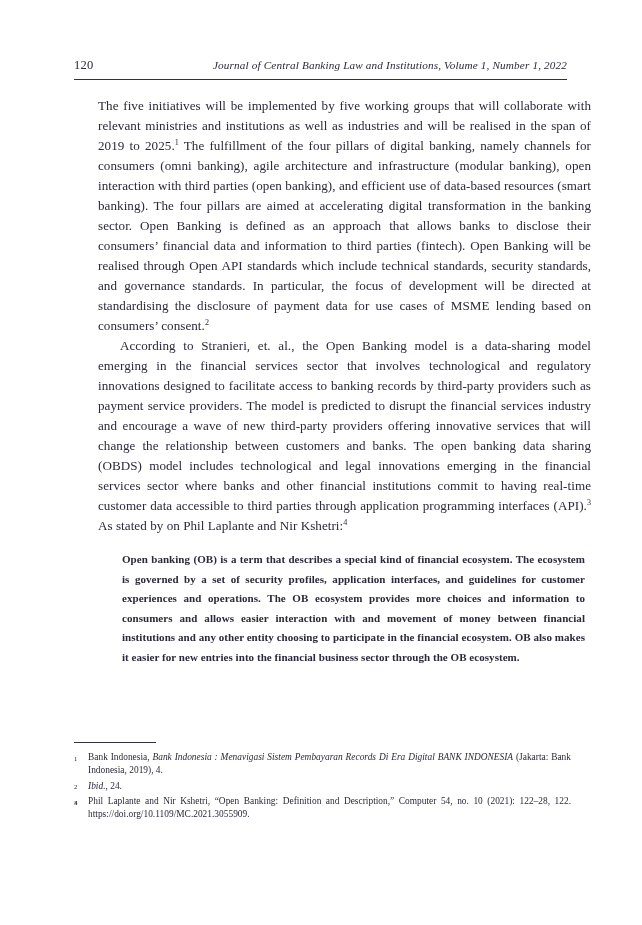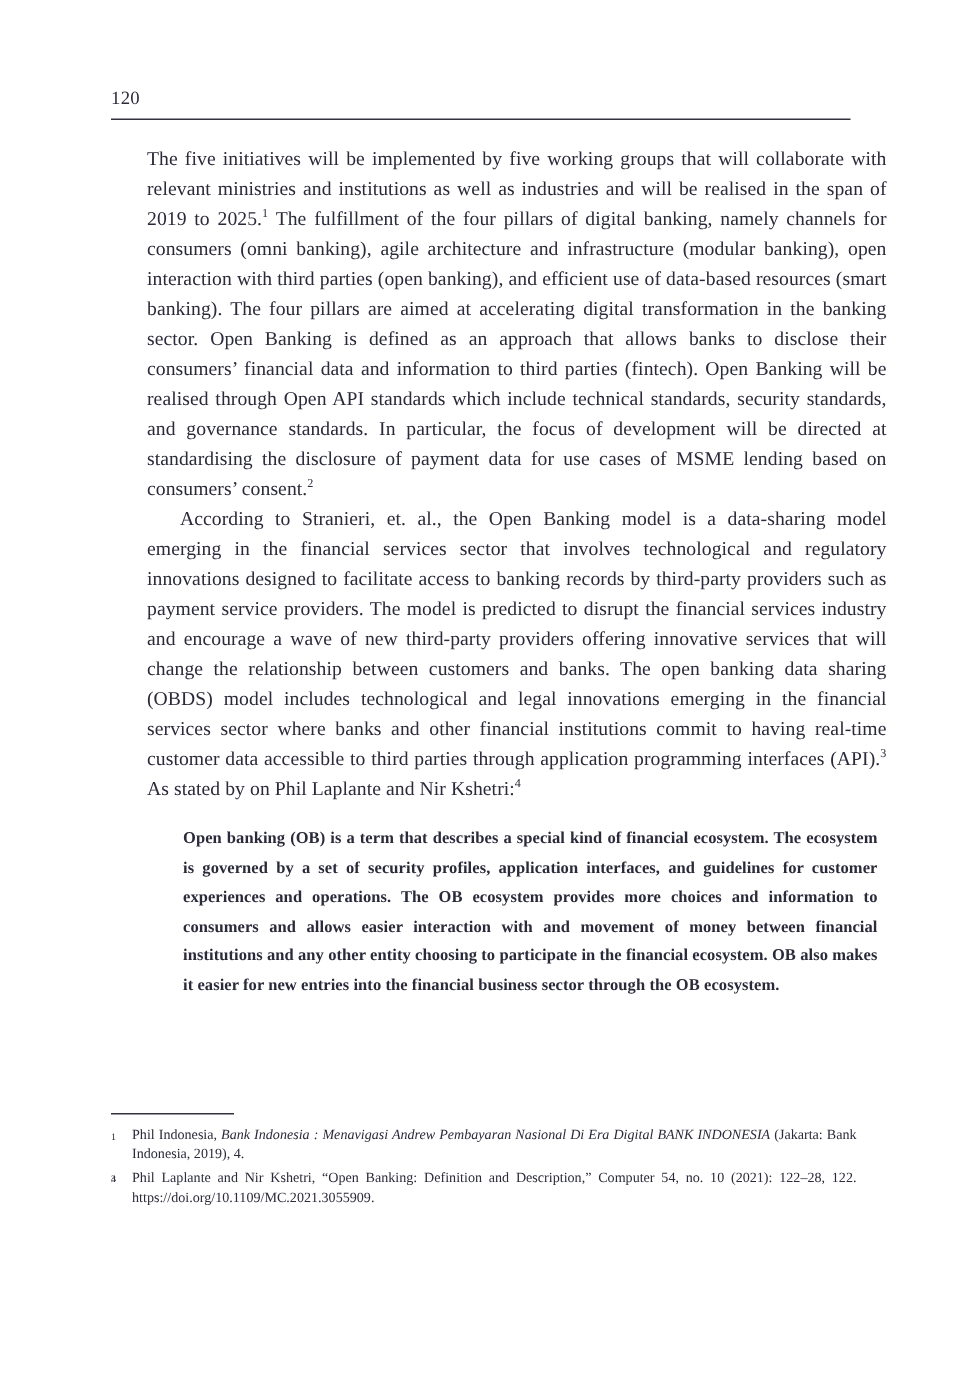--- a/index.html
+++ b/index.html
@@ -128,40 +128,44 @@
   }
   .fn i { font-style: italic; }
 </style>
 </head>
 <body>
 
 <div class="page">
 
   <div class="header">
     <span class="header-folio">120</span>
+    <span class="header-title">Journal of Central Banking Law and Institutions, Volume 1, Number 1, 2022</span>
   </div>
   <div class="header-rule"></div>
 
   <div class="body-col">
 
     <p class="para"><span>The five initiatives will be implemented by five working groups that will collaborate with relevant ministries and institutions as well as industries and will be realised in the span of 2019 to 2025.</span><sup>1</sup><span> The fulfillment of the four pillars of digital banking, namely channels for consumers (omni banking), agile architecture and infrastructure (modular banking), open interaction with third parties (open banking), and efficient use of data-based resources (smart banking). The four pillars are aimed at accelerating digital transformation in the banking sector. Open Banking is defined as an approach that allows banks to disclose their consumers’ financial data and information to third parties (fintech). Open Banking will be realised through Open API standards which include technical standards, security standards, and governance standards. In particular, the focus of development will be directed at standardising the disclosure of payment data for use cases of MSME lending based on consumers’ consent.</span><sup>2</sup></p>
 
     <p class="para indent"><span>According to Stranieri, et. al., the Open Banking model is a data-sharing model emerging in the financial services sector that involves technological and regulatory innovations designed to facilitate access to banking records by third-party providers such as payment service providers. The model is predicted to disrupt the financial services industry and encourage a wave of new third-party providers offering innovative services that will change the relationship between customers and banks. The open banking data sharing (OBDS) model includes technological and legal innovations emerging in the financial services sector where banks and other financial institutions commit to having real-time customer data accessible to third parties through application programming interfaces (API).</span><sup>3</sup><span> As stated by on Phil Laplante and Nir Kshetri:</span><sup>4</sup></p>
 
     <blockquote class="blockquote">Open banking (OB) is a term that describes a special kind of financial ecosystem. The ecosystem is governed by a set of security profiles, application interfaces, and guidelines for customer experiences and operations. The OB ecosystem provides more choices and information to consumers and allows easier interaction with and movement of money between financial institutions and any other entity choosing to participate in the financial ecosystem. OB also makes it easier for new entries into the financial business sector through the OB ecosystem.</blockquote>
 
   </div>
 
   <div class="footnotes">
     <div class="fn-rule"></div>
 
     <div class="fn">
-      <span class="fn-num">1</span><span>Phil Indonesia, </span><i>Bank Indonesia : Menavigasi Andrew Pembayaran Nasional Di Era Digital BANK INDONESIA</i><span> (Jakarta: Bank Indonesia, 2019), 4.</span>
+      <span class="fn-num">1</span><span>Bank Indonesia, </span><i>Bank Indonesia : Menavigasi Sistem Pembayaran Records Di Era Digital BANK INDONESIA</i><span> (Jakarta: Bank Indonesia, 2019), 4.</span>
     </div>
 
+    <div class="fn">
+      <span class="fn-num">2</span><span></span><i>Ibid.</i><span>, 24.</span>
+    </div>
 
     <div class="fn">
       <span class="fn-num">3</span>
     </div>
 
     <div class="fn">
       <span class="fn-num">4</span><span>Phil Laplante and Nir Kshetri, “Open Banking: Definition and Description,” Computer 54, no. 10 (2021): 122–28, 122. https://doi.org/10.1109/MC.2021.3055909.</span>
     </div>
 
   </div>

